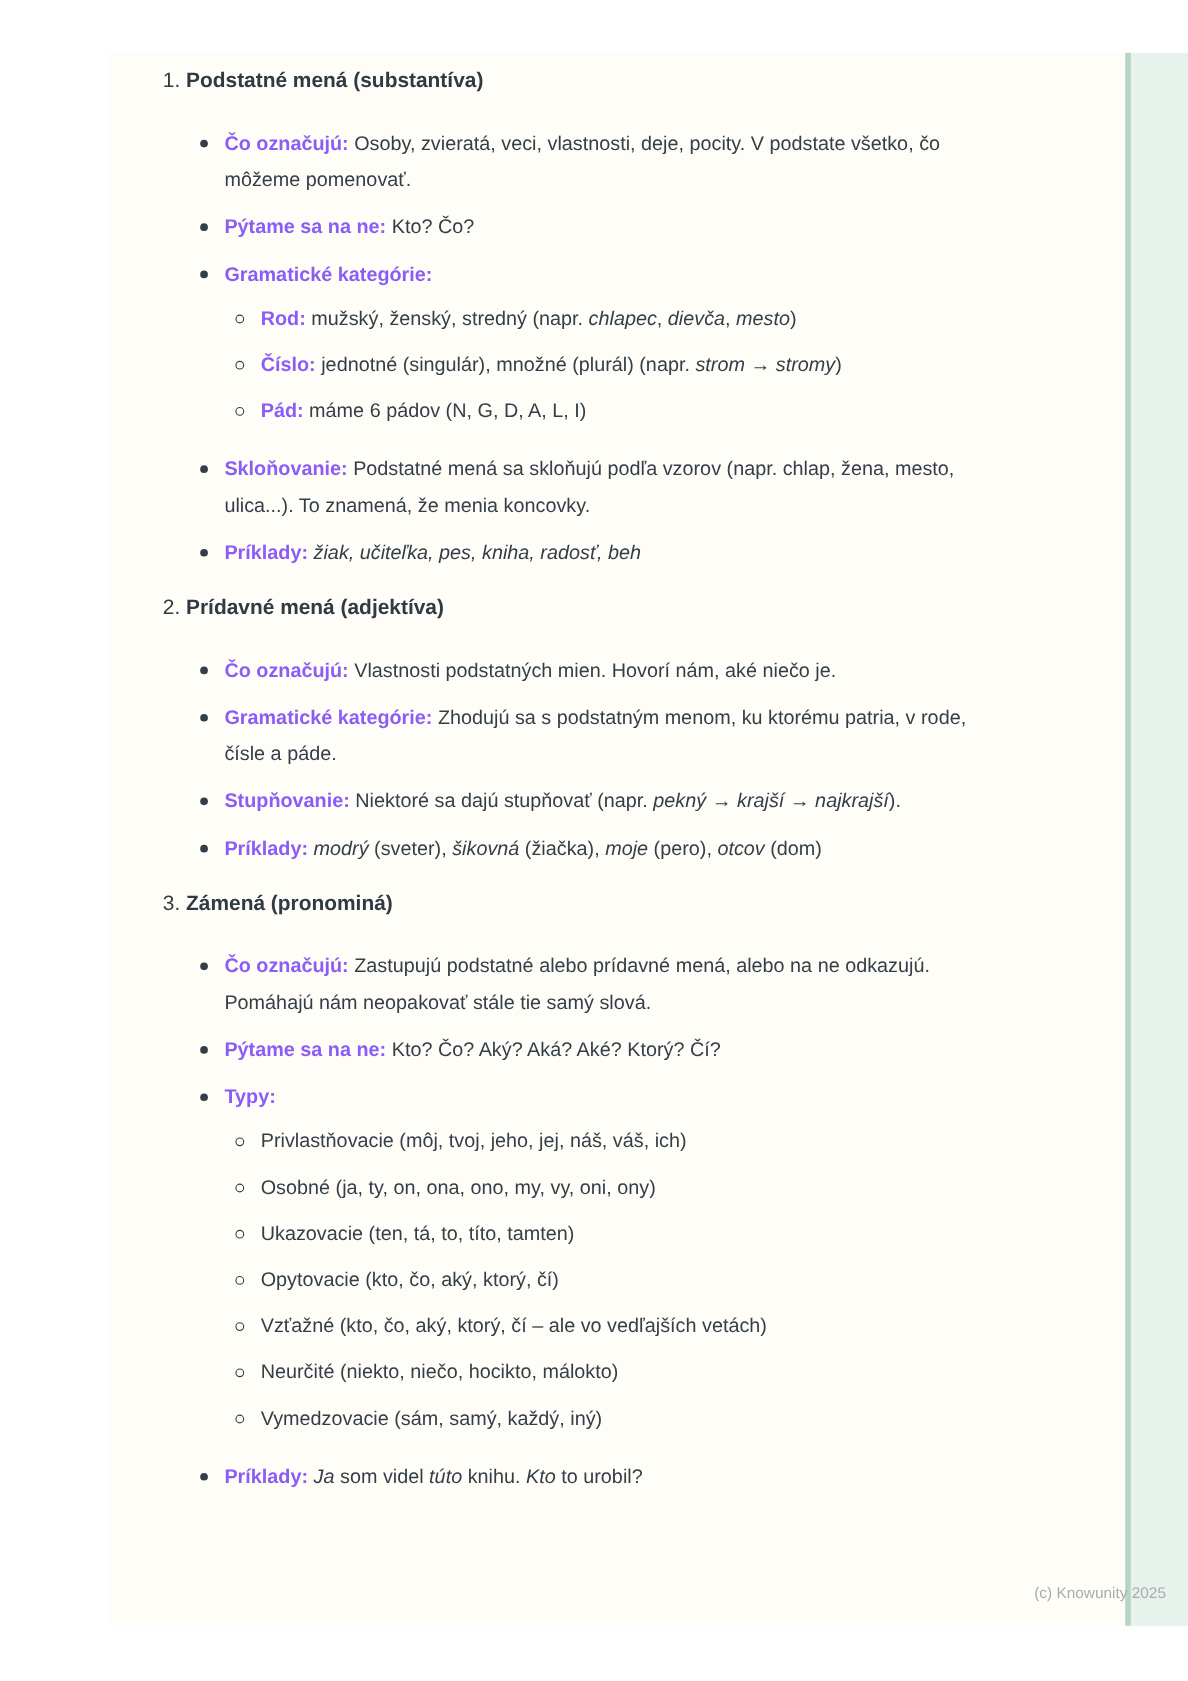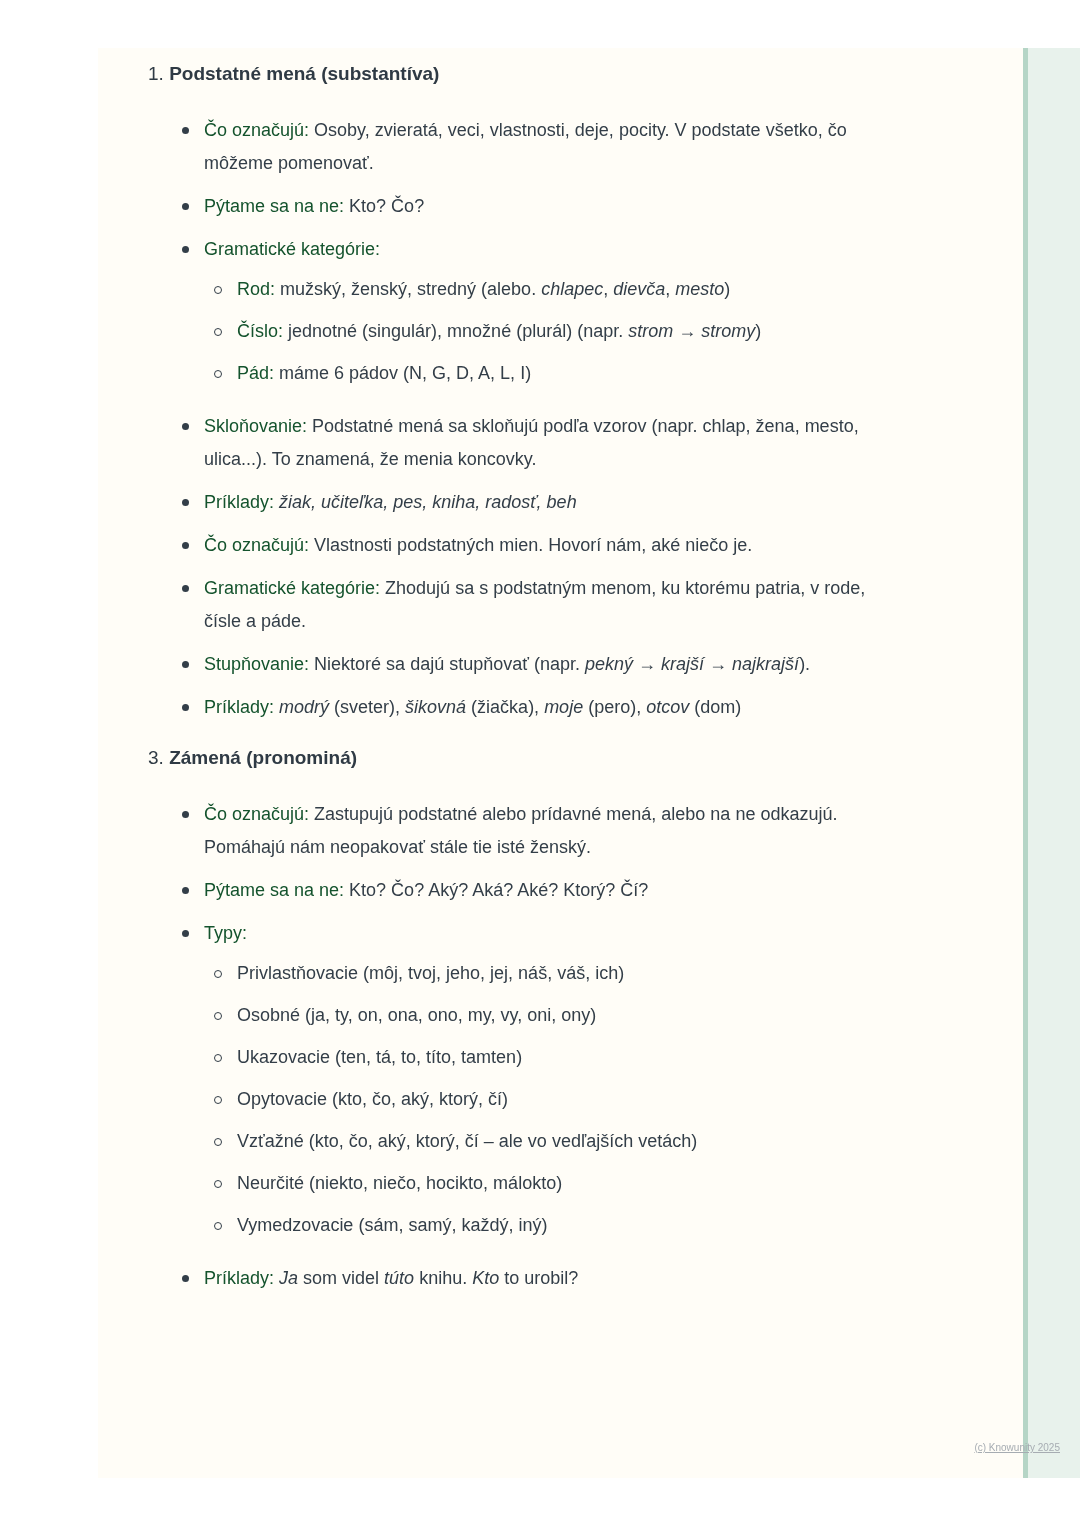--- a/index.html
+++ b/index.html
@@ -53,54 +53,54 @@
     background: #333e48;
   }
   .li2::before {
     content: ""; position: absolute;
     left: 66px; top: 13px;
     width: 6px; height: 6px; border-radius: 50%;
     border: 1.5px solid #333e48;
     background: transparent;
   }
 
-  .li strong { font-weight: 400; color: #14532d; }
+  .li strong { font-weight: 700; color: #8b5cf6; }
   .li em { font-style: italic; }
 
   .watermark {
     position: absolute;
     top: 1438px; right: 68px;
-    font-size: 10px; line-height: 20px;
+    font-size: 14px; line-height: 20px;
     color: #a6acb2;
     z-index: 3;
-    text-decoration: underline;
   }
 </style>
 </head>
 <body style="background: rgb(255, 255, 255);">
 
 <div class="viewport">
   <div class="paper" style="background: rgb(255, 253, 247);">
     <div class="accent-bar" style="background: rgb(232, 242, 236); border-left-color: rgb(181, 213, 198);"></div>
     <div class="content" id="doc-content" style="color: rgb(51, 62, 72);">
         <div class="section-heading"><span class="sec-num">1. </span><span class="sec-title">Podstatné mená (substantíva)</span></div>
         <div class="li li1"><strong>Čo označujú:</strong><span> Osoby, zvieratá, veci, vlastnosti, deje, pocity. V podstate všetko, čo môžeme pomenovať.</span></div>
         <div class="li li1"><strong>Pýtame sa na ne:</strong><span> Kto? Čo?</span></div>
         <div class="li li1"><strong>Gramatické kategórie:</strong></div>
-        <div class="li li2"><strong>Rod:</strong><span> mužský, ženský, stredný (alebo. </span><em>chlapec</em><span>, </span><em>dievča</em><span>, </span><em>mesto</em><span>)</span></div>
+        <div class="li li2"><strong>Rod:</strong><span> mužský, ženský, stredný (napr. </span><em>chlapec</em><span>, </span><em>dievča</em><span>, </span><em>mesto</em><span>)</span></div>
         <div class="li li2"><strong>Číslo:</strong><span> jednotné (singulár), množné (plurál) (napr. </span><em>strom</em><span> → </span><em>stromy</em><span>)</span></div>
         <div class="li li2"><strong>Pád:</strong><span> máme 6 pádov (N, G, D, A, L, I)</span></div>
         <div class="li li1"><strong>Skloňovanie:</strong><span> Podstatné mená sa skloňujú podľa vzorov (napr. chlap, žena, mesto, ulica...). To znamená, že menia koncovky.</span></div>
         <div class="li li1"><strong>Príklady:</strong><span> </span><em>žiak, učiteľka, pes, kniha, radosť, beh</em></div>
+        <div class="section-heading"><span class="sec-num">2. </span><span class="sec-title">Prídavné mená (adjektíva)</span></div>
         <div class="li li1"><strong>Čo označujú:</strong><span> Vlastnosti podstatných mien. Hovorí nám, aké niečo je.</span></div>
         <div class="li li1"><strong>Gramatické kategórie:</strong><span> Zhodujú sa s podstatným menom, ku ktorému patria, v rode, čísle a páde.</span></div>
         <div class="li li1"><strong>Stupňovanie:</strong><span> Niektoré sa dajú stupňovať (napr. </span><em>pekný</em><span> → </span><em>krajší</em><span> → </span><em>najkrajší</em><span>).</span></div>
         <div class="li li1"><strong>Príklady:</strong><span> </span><em>modrý</em><span> (sveter), </span><em>šikovná</em><span> (žiačka), </span><em>moje</em><span> (pero), </span><em>otcov</em><span> (dom)</span></div>
         <div class="section-heading"><span class="sec-num">3. </span><span class="sec-title">Zámená (pronominá)</span></div>
-        <div class="li li1"><strong>Čo označujú:</strong><span> Zastupujú podstatné alebo prídavné mená, alebo na ne odkazujú. Pomáhajú nám neopakovať stále tie isté ženský.</span></div>
+        <div class="li li1"><strong>Čo označujú:</strong><span> Zastupujú podstatné alebo prídavné mená, alebo na ne odkazujú. Pomáhajú nám neopakovať stále tie samý slová.</span></div>
         <div class="li li1"><strong>Pýtame sa na ne:</strong><span> Kto? Čo? Aký? Aká? Aké? Ktorý? Čí?</span></div>
         <div class="li li1"><strong>Typy:</strong></div>
         <div class="li li2"><span>Privlastňovacie (môj, tvoj, jeho, jej, náš, váš, ich)</span></div>
         <div class="li li2"><span>Osobné (ja, ty, on, ona, ono, my, vy, oni, ony)</span></div>
         <div class="li li2"><span>Ukazovacie (ten, tá, to, títo, tamten)</span></div>
         <div class="li li2"><span>Opytovacie (kto, čo, aký, ktorý, čí)</span></div>
         <div class="li li2"><span>Vzťažné (kto, čo, aký, ktorý, čí – ale vo vedľajších vetách)</span></div>
         <div class="li li2"><span>Neurčité (niekto, niečo, hocikto, málokto)</span></div>
         <div class="li li2"><span>Vymedzovacie (sám, samý, každý, iný)</span></div>
         <div class="li li1"><strong>Príklady:</strong><span> </span><em>Ja</em><span> som videl </span><em>túto</em><span> knihu. </span><em>Kto</em><span> to urobil?</span></div>

